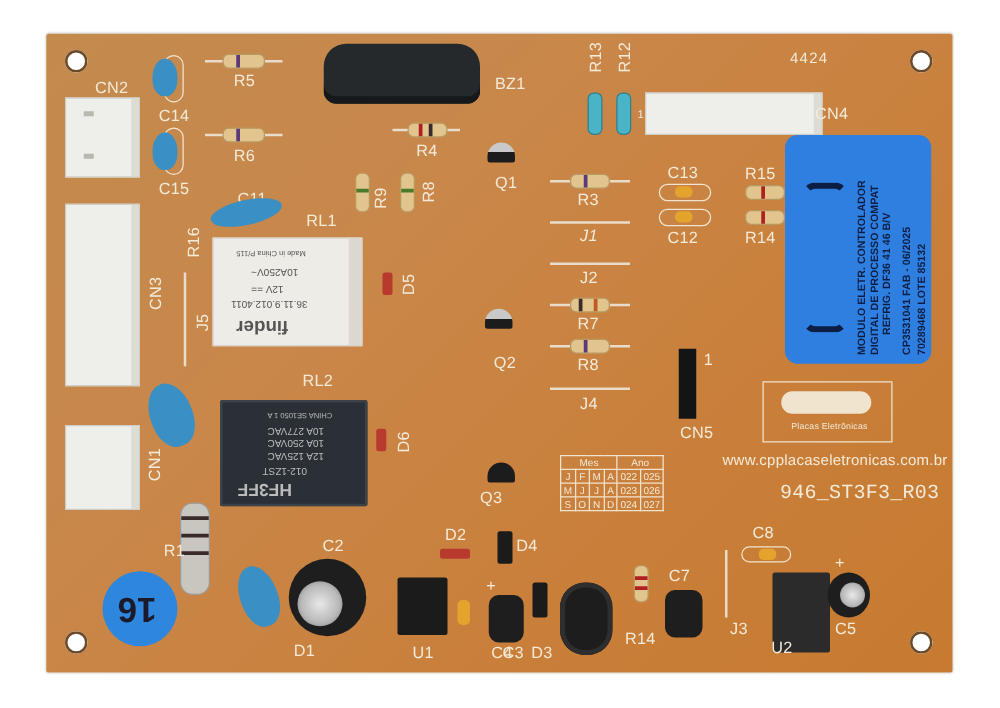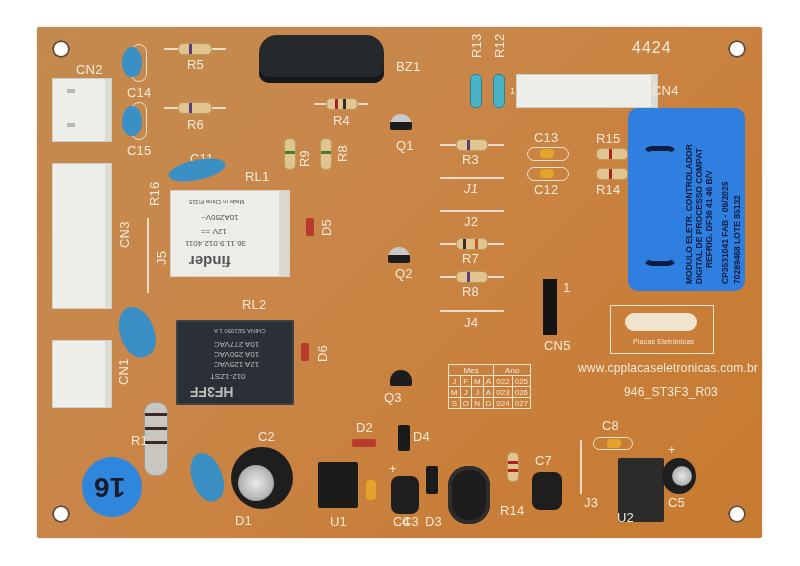--- a/index.html
+++ b/index.html
@@ -45,21 +45,21 @@
 </head>
 <body>
 
 <div class="board"></div>
 
 <div class="hole" style="left:52px;top:40px;"></div>
 <div class="hole" style="left:728px;top:40px;"></div>
 <div class="hole" style="left:52px;top:505px;"></div>
 <div class="hole" style="left:728px;top:505px;"></div>
 
-<div class="silk" style="left:632px;top:40px;font-size:16px;letter-spacing:1px;">4424</div>
+<div class="silk" style="left:632px;top:40px;font-size:12px;letter-spacing:1px;">4424</div>
 
 <div class="silk" style="left:76px;top:63px;">CN2</div>
 <div class="conn" style="left:52px;top:78px;width:58px;height:62px;">
   <div class="pin" style="left:14px;top:10px;"></div>
   <div class="pin" style="left:14px;top:44px;"></div>
 </div>
 
 <div class="outline" style="left:131px;top:44px;width:14px;height:36px;"></div>
 <div class="capblue" style="left:122px;top:47px;width:20px;height:30px;"></div>
 <div class="silk" style="left:127px;top:86px;">C14</div>
@@ -126,21 +126,21 @@
 <div class="silk" style="left:462px;top:252px;">R7</div>
 <div class="wire" style="left:440px;top:276px;width:64px;"></div>
 <div class="res" style="left:456px;top:271px;width:30px;">
     <div class="band" style="left:10px;width:3px;height:10px;background:#5a3a7a;"></div>
   </div>
 <div class="silk" style="left:462px;top:285px;">R8</div>
 <div class="wire" style="left:440px;top:310px;width:64px;"></div>
 <div class="silk" style="left:464px;top:316px;">J4</div>
 
 <div class="trans" style="left:388px;top:247px;background:linear-gradient(#c9c9c9 50%,#1c1c1c 50%);"></div>
-<div class="silk" style="left:395px;top:267px;">Q2</div>
+<div class="silk" style="left:395px;top:283px;">Q2</div>
 
 <div class="silk" style="left:534px;top:131px;">C13</div>
 <div class="outline" style="left:527px;top:147px;width:40px;height:12px;"></div>
 <div class="tant" style="left:540px;top:149px;"></div>
 <div class="outline" style="left:527px;top:167px;width:40px;height:12px;"></div>
 <div class="tant" style="left:540px;top:169px;"></div>
 <div class="silk" style="left:534px;top:183px;">C12</div>
 
 <div class="silk" style="left:596px;top:132px;">R15</div>
 <div class="res" style="left:596px;top:148px;width:30px;">
@@ -201,21 +201,21 @@
 
 <div class="header5"></div>
 <div class="silk" style="left:563px;top:281px;">1</div>
 <div class="silk" style="left:544px;top:339px;">CN5</div>
 
 <div class="cp-logo-box">
   <div class="abs" style="left:14px;top:7px;width:72px;height:18px;background:#f1e4cf;border-radius:9px;"></div>
   <div class="silk sm" style="left:22px;top:32px;font-size:7px;">Placas Eletrônicas</div>
 </div>
 <div class="silk" style="left:578px;top:362px;font-size:12px;">www.cpplacaseletronicas.com.br</div>
-<div class="silk" style="left:624px;top:386px;font-size:12px;">946_ST3F3_R03</div>
+<div class="silk" style="left:624px;top:386px;font-size:16px;font-family:Liberation Mono, monospace;">946_ST3F3_R03</div>
 
 <table class="date-table">
   <tbody>
       <tr>
         <td colspan="4">Mes</td>
         <td colspan="2">Ano</td>
       </tr>
   <tr>
         <td>J</td>
         <td>F</td>

